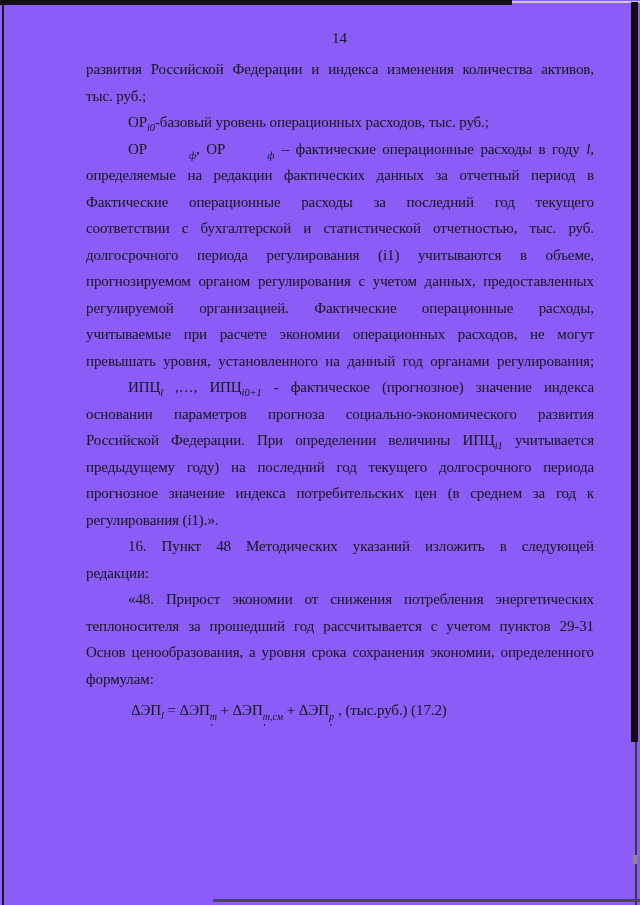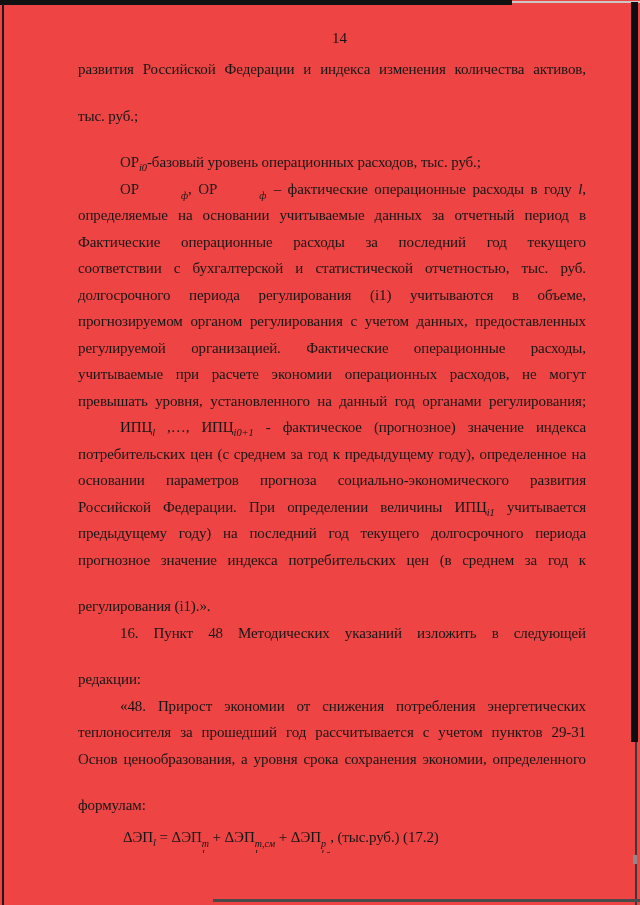--- a/index.html
+++ b/index.html
@@ -1,44 +1,44 @@
 <!DOCTYPE html>
 <html><head>
 <meta charset="utf-8">
 <style>
   html,body{margin:0;padding:0;}
   body{
     width:640px;height:905px;position:relative;background:#ffffff;
     font-family:"Liberation Serif","DejaVu Serif",serif;color:#161616;
     overflow:hidden;
   }
-  .page{position:absolute;inset:0;background:#ef4444;overflow:hidden;padding-left:26px;}
+  .page{position:absolute;inset:0;background:#8b5cf6;overflow:hidden;padding-left:26px;}
 
   
   .artifact{position:absolute;pointer-events:none;}
   .a-top{left:0;top:0;width:512px;height:5px;background:#111;}
   .a-top-faint{left:512px;top:1px;width:128px;height:2px;background:#c9c9c9;}
   .a-left{left:2px;top:4px;width:2px;height:901px;background:#1a1a1a;}
   .a-right{left:631px;top:2px;width:7px;height:740px;background:#0e0e0e;}
   .a-right-thin{left:635px;top:742px;width:2px;height:163px;background:#3a3a3a;}
   .a-bottom{left:213px;top:899px;width:427px;height:3px;background:#4a4a4a;}
   .a-smudge{left:633px;top:855px;width:4px;height:9px;background:#8a8a8a;}
 
   .page-number{
     position:absolute;left:85px;top:28px;width:509px;height:20px;
     text-align:center;font-size:15px;line-height:20px;
   }
 
-  .text-body{position:absolute;left:78px;top:56px;width:508px;}
+  .text-body{position:absolute;left:86px;top:56px;width:508px;}
   .line{
     height:26.5px;line-height:26.5px;font-size:15px;letter-spacing:-0.1px;
     overflow:hidden;white-space:normal;
   }
   .line.justify{text-align:justify;text-align-last:justify;}
-  .line.left{text-align:right;text-align-last:left;margin-top:20px;}
+  .line.left{text-align:right;text-align-last:left;}
   .line.indent{text-indent:42px;}
   .line.formula{
     text-align:left;text-align-last:left;padding-left:45px;
     height:32px;line-height:32px;margin-top:2px;font-size:15px;
   }
   .it{font-style:italic;}
   sub{font-size:10.5px;vertical-align:-4px;line-height:0;}
   .supsub{
     display:inline-flex;flex-direction:column;align-items:flex-start;
     font-size:10px;line-height:1.05;vertical-align:-5px;font-style:italic;
@@ -65,30 +65,29 @@
       <div class="line justify"><span>развития Российской Федерации и индекса изменения количества активов,</span></div>
       <div class="line left"><span>тыс. руб.;</span></div>
       <div class="line left indent"><span>ОР</span><sub class="it">i0</sub><span>-базовый уровень операционных расходов, тыс. руб.;</span></div>
       <div class="line justify indent"><span>ОР</span><span class="supsub">
           <span class="ss-sup">ф</span>
           <span class="ss-sub">l</span>
         </span><span>, ОР</span><span class="supsub">
           <span class="ss-sup">ф</span>
           <span class="ss-sub">i0</span>
         </span><span> – фактические операционные расходы в году </span><span class="it">l</span><span>, году </span></div>
-      <div class="line justify"><span>определяемые на основании учитываемые данных за отчетный период в</span></div>
+      <div class="line justify"><span>определяемые на редакции фактических данных за отчетный период в</span></div>
       <div class="line justify"><span>Фактические операционные расходы за последний год текущего</span></div>
       <div class="line justify"><span>соответствии с бухгалтерской и статистической отчетностью, тыс. руб.</span></div>
       <div class="line justify"><span>долгосрочного периода регулирования (i1) учитываются в объеме,</span></div>
       <div class="line justify"><span>прогнозируемом органом регулирования с учетом данных, предоставленных</span></div>
       <div class="line justify"><span>регулируемой организацией. Фактические операционные расходы,</span></div>
       <div class="line justify"><span>учитываемые при расчете экономии операционных расходов, не могут</span></div>
       <div class="line justify"><span>превышать уровня, установленного на данный год органами регулирования;</span></div>
       <div class="line justify indent"><span>ИПЦ</span><sub class="it">l</sub><span> ,…, ИПЦ</span><sub class="it">i0+1</sub><span> - фактическое (прогнозное) значение индекса</span></div>
-      <div class="line justify"><span>потребительских цен (с среднем за год к предыдущему году), определенное на</span></div>
       <div class="line justify"><span>основании параметров прогноза социально-экономического развития</span></div>
       <div class="line justify"><span>Российской Федерации. При определении величины ИПЦ</span><sub class="it">i1</sub><span> учитывается</span></div>
       <div class="line justify"><span>предыдущему году) на последний год текущего долгосрочного периода</span></div>
       <div class="line justify"><span>прогнозное значение индекса потребительских цен (в среднем за год к</span></div>
       <div class="line left"><span>регулирования (i1).».</span></div>
       <div class="line justify indent"><span>16.</span><span> Пункт 48 Методических указаний изложить в следующей</span></div>
       <div class="line left"><span>редакции:</span></div>
       <div class="line justify indent"><span>«48. Прирост экономии от снижения потребления энергетических</span></div>
       <div class="line justify"><span>теплоносителя за прошедший год рассчитывается с учетом пунктов 29-31</span></div>
       <div class="line justify"><span>Основ ценообразования, а уровня срока сохранения экономии, определенного</span></div>

